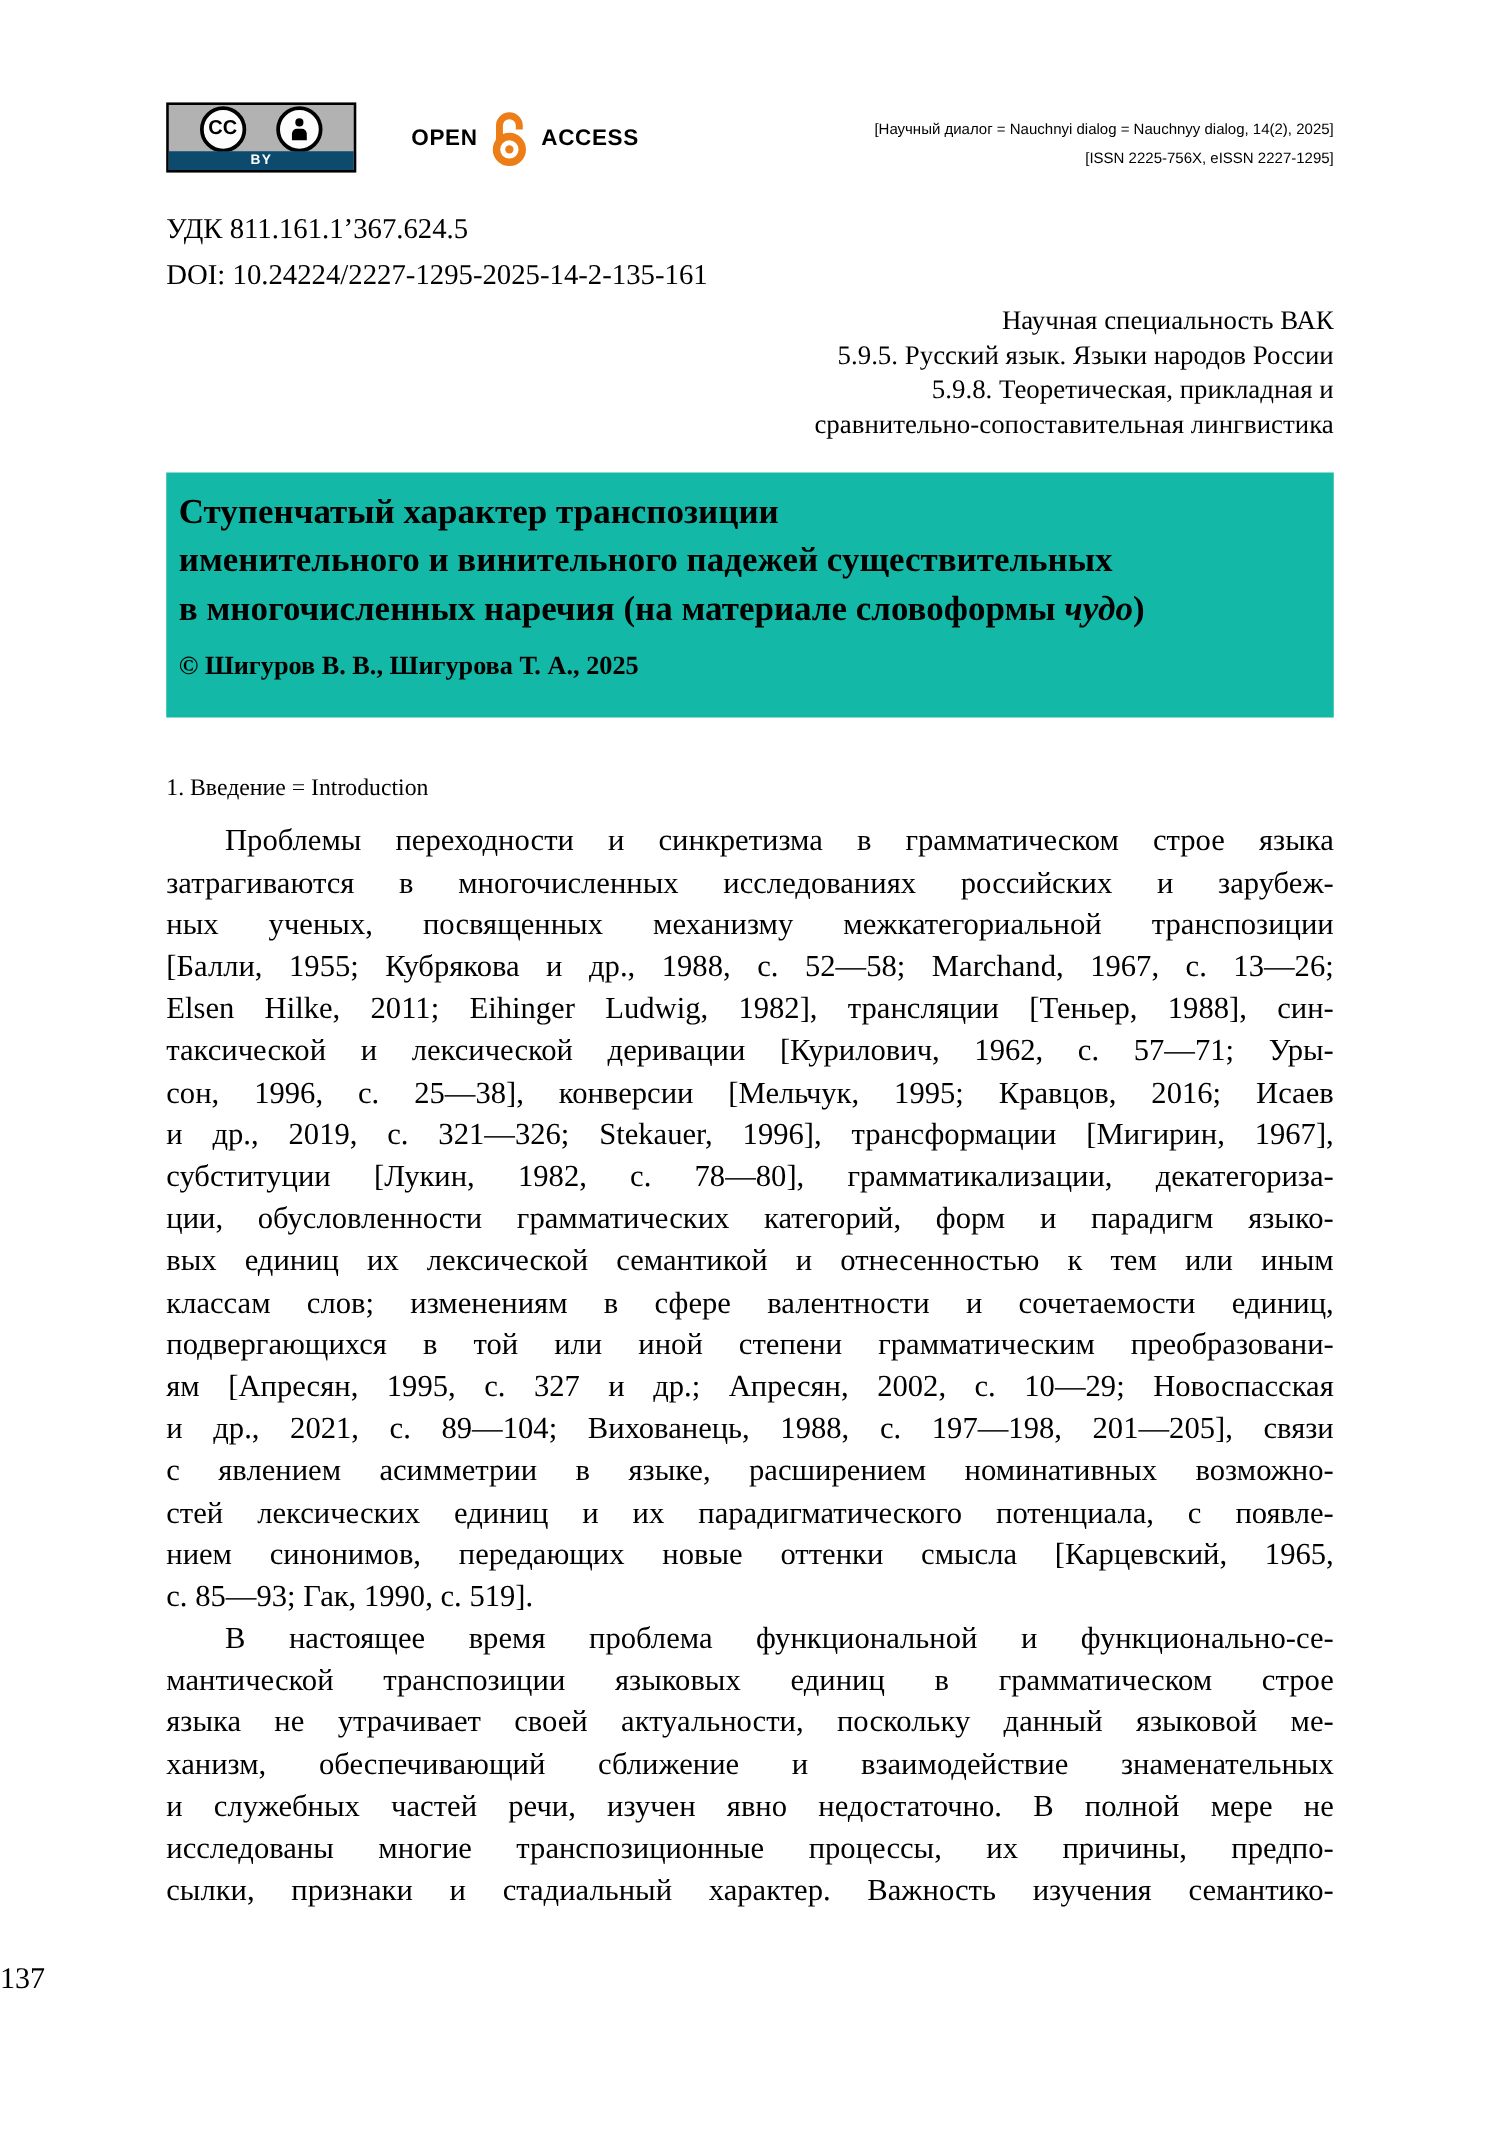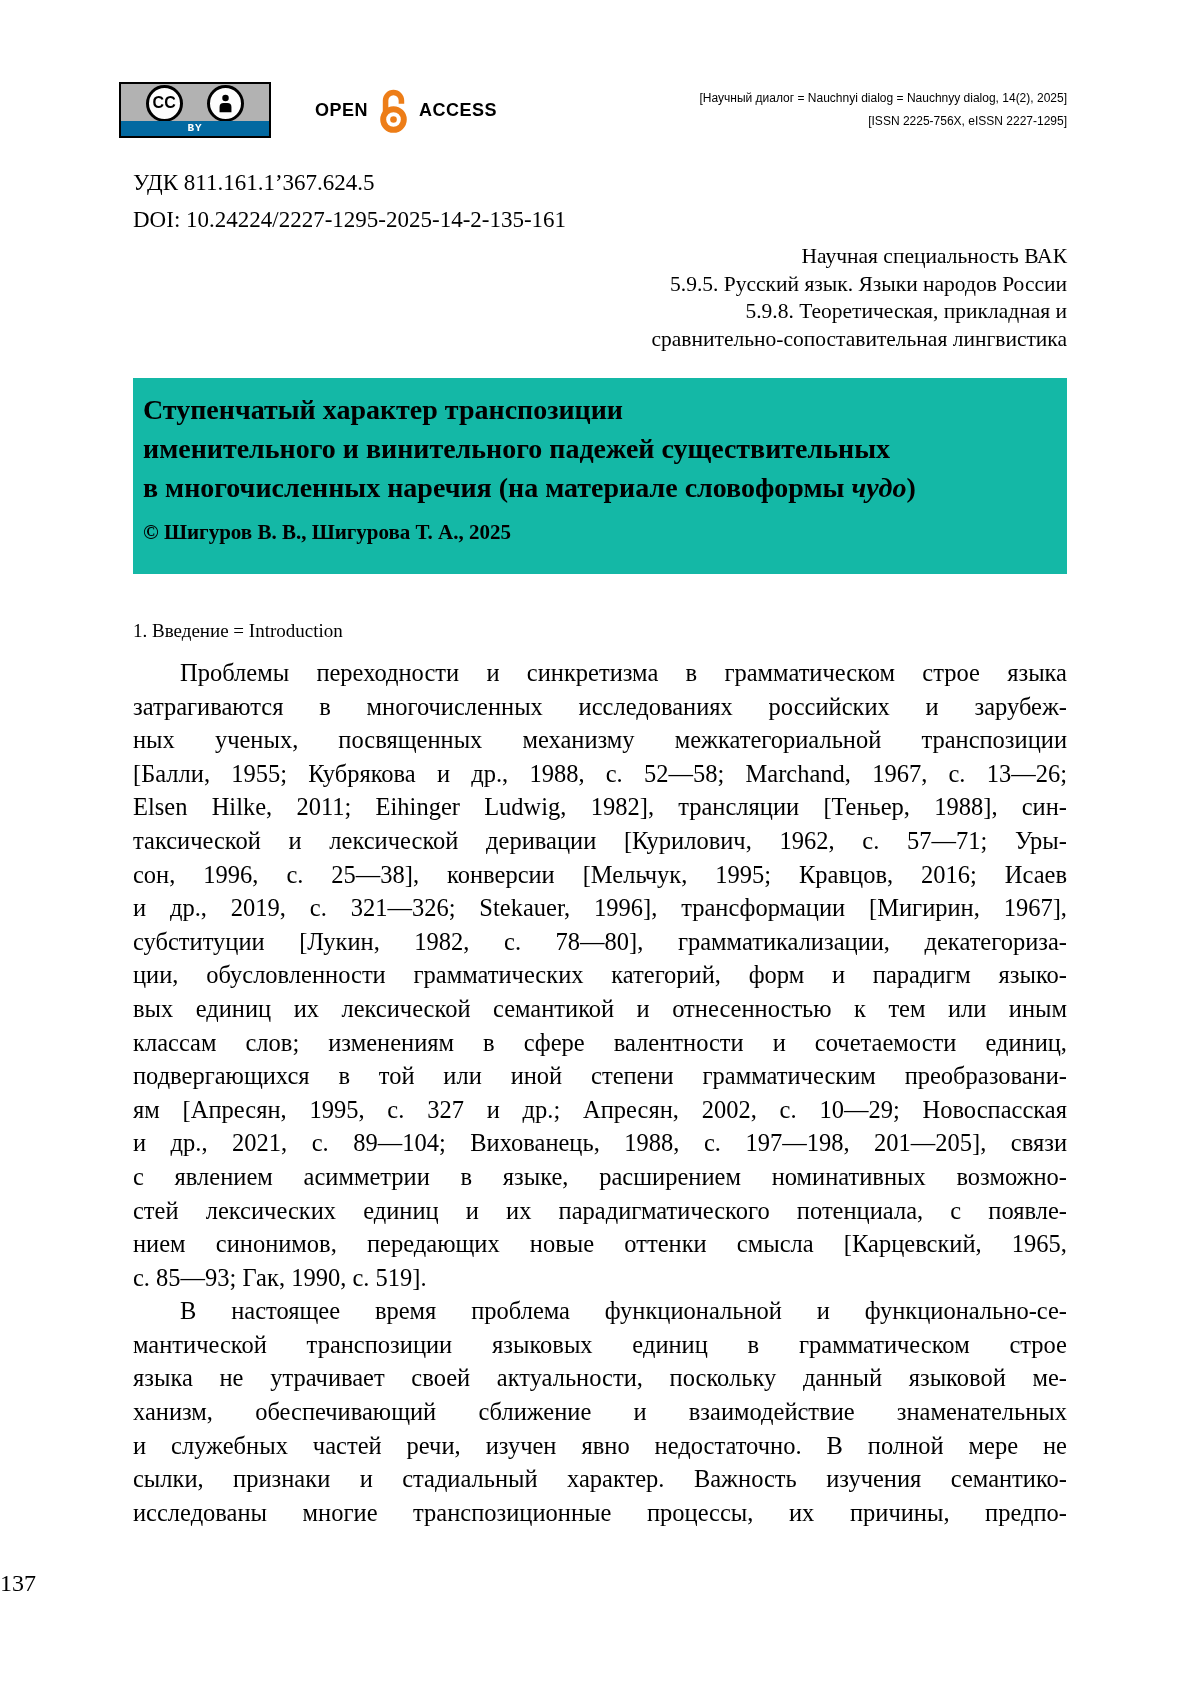--- a/index.html
+++ b/index.html
@@ -3,30 +3,30 @@
 <meta charset="utf-8">
 <style>
   html,body{margin:0;padding:0}
   body{
     width:1200px;height:1703px;position:relative;background:#ffffff;color:#000;
     font-family:"Liberation Serif", serif;overflow:hidden;
   }
   .abs{position:absolute}
 
   
-  .header{left:119px;top:82px;right:133px;display:flex;align-items:flex-start}
+  .header{left:133px;top:82px;right:133px;display:flex;align-items:flex-end}
   .cc-badge{width:152px;height:56px;background:#b2b2b2;border:2px solid #000;
     box-sizing:border-box;position:relative;flex:none}
   .cc-icons{position:absolute;top:0;left:0;right:0;bottom:14px;display:flex;
     align-items:center;justify-content:space-evenly}
   .cc-circle{width:37px;height:37px;border-radius:50%;border:3px solid #000;background:#fdfdfd;
     display:flex;align-items:center;justify-content:center;box-sizing:border-box;
     font-family:"Liberation Sans",sans-serif;font-weight:bold;font-size:16px}
-  .cc-strip{position:absolute;left:0;right:0;bottom:0;height:15px;background:#0369a1;color:#fff;
-    font-family:Liberation Mono, monospace;font-weight:bold;font-size:11px;line-height:15px;
+  .cc-strip{position:absolute;left:0;right:0;bottom:0;height:15px;background:#0c4a6e;color:#fff;
+    font-family:Liberation Sans, sans-serif;font-weight:bold;font-size:11px;line-height:15px;
     text-align:center;letter-spacing:1px}
   .oa{display:flex;align-items:center;margin-left:44px;gap:8px;height:56px;flex:none}
   .oa-word{font-family:"Liberation Sans",sans-serif;font-weight:bold;font-size:18px;letter-spacing:.5px}
   .journal-info{flex:1;text-align:right;font-family:Liberation Sans, sans-serif;
     font-size:12px;line-height:23px;padding-top:5px}
 
   
   .udc-block{left:133px;top:164px;font-size:23px;line-height:37px}
   .vak-block{right:133px;top:243px;text-align:right;font-size:21.5px;line-height:27.5px}
 
@@ -125,18 +125,18 @@
       <div class="pline">стей лексических единиц и их парадигматического потенциала, с появле-</div>
       <div class="pline">нием синонимов, передающих новые оттенки смысла [Карцевский, 1965,</div>
       <div class="pline endline">с. 85—93; Гак, 1990, с. 519].</div>
     </div>
   <div class="para">
       <div class="pline indent">В настоящее время проблема функциональной и функционально-се-</div>
       <div class="pline">мантической транспозиции языковых единиц в грамматическом строе</div>
       <div class="pline">языка не утрачивает своей актуальности, поскольку данный языковой ме-</div>
       <div class="pline">ханизм, обеспечивающий сближение и взаимодействие знаменательных</div>
       <div class="pline">и служебных частей речи, изучен явно недостаточно. В полной мере не</div>
+      <div class="pline">исследованы многие транспозиционные процессы, их причины, предпо-</div>
       <div class="pline">сылки, признаки и стадиальный характер. Важность изучения семантико-</div>
-      <div class="pline">исследованы многие транспозиционные процессы, их причины, предпо-</div>
     </div>
 </div>
 
 <div class="abs page-number">137</div>
 
 </body></html>

